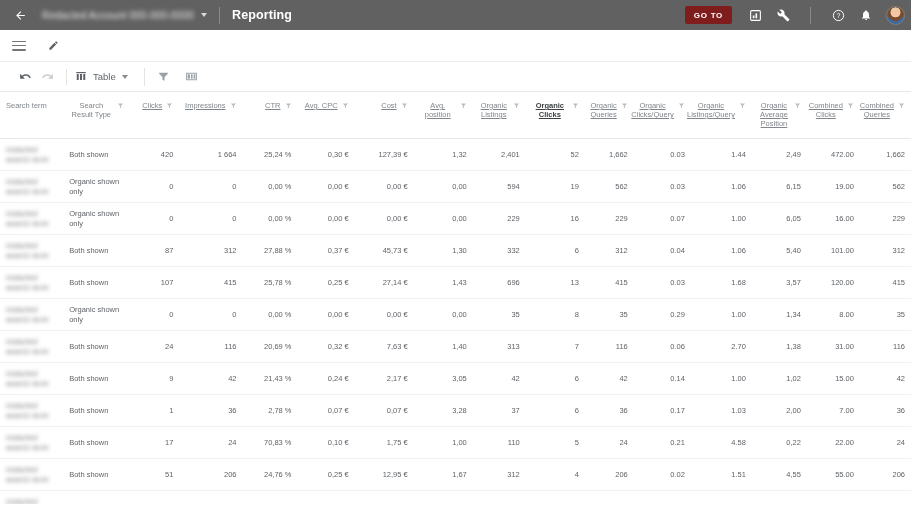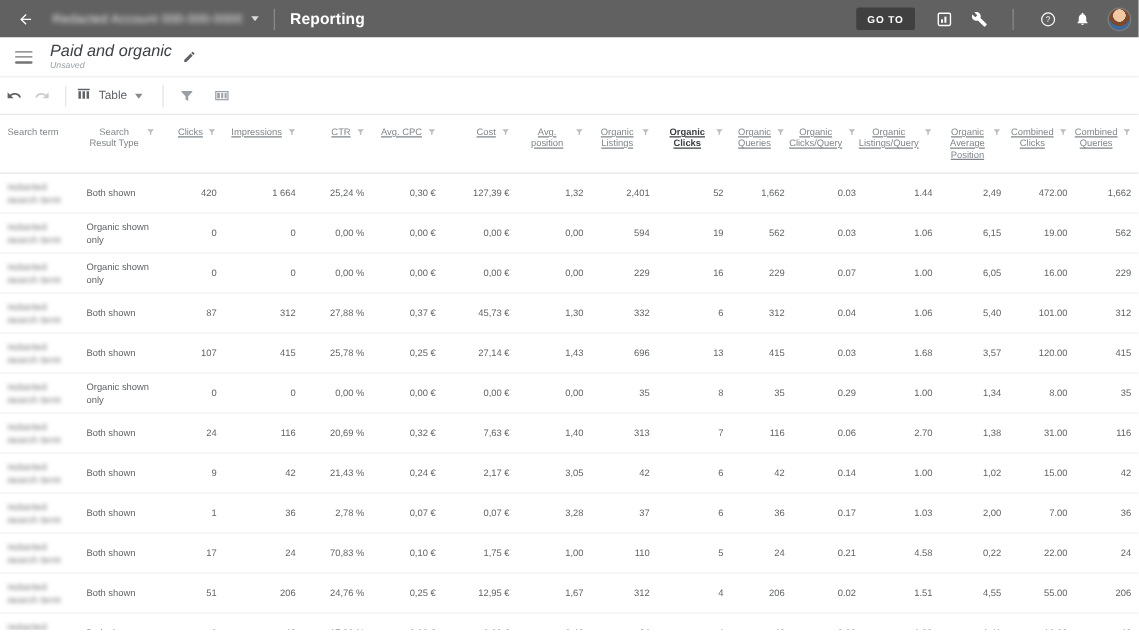--- a/index.html
+++ b/index.html
@@ -55,21 +55,21 @@
     font-weight: bold;
     color: #ffffff;
     letter-spacing: .1px;
   }
   .topbar-right {
     margin-left: auto;
     display: flex; align-items: center;
     gap: 2px;
   }
   .goto-btn {
-    background: #404040;
+    background: #7f1d1d;
     color: #fff;
     font-size: 8px;
     font-weight: bold;
     letter-spacing: .7px;
     padding: 5px 9px 4px;
     border-radius: 2px;
     margin-right: 8px;
     cursor: pointer;
   }
   .tb-icon {
@@ -131,21 +131,21 @@
   .txt-btn.primary { color: #1a73e8; }
   .rb-divider { width: 1px; height: 18px; background: #e4e4e4; margin: 0 2px; }
   .rb-icon { width: 22px; height: 22px; display:flex; align-items:center; justify-content:center; cursor:pointer; }
 
   
   .toolbar {
     height: 30px;
     background: #ffffff;
     display: flex;
     align-items: center;
-    padding: 0 10px 0 0;
+    padding: 0 10px 0 14px;
     border-bottom: 1px solid #e8e8e8;
   }
   .tool-icon { width: 22px; height: 22px; display:flex; align-items:center; justify-content:center; cursor:pointer; }
   .tool-divider { width:1px; height:16px; background:#e4e4e4; margin: 0 8px; }
   .viewtype {
     display: flex; align-items: center; gap: 6px; cursor: pointer;
   }
   .viewtype-label { font-size: 9.5px; color: #5f6368; }
   .daterange {
     display: flex; flex-direction: column; justify-content: center;
@@ -261,24 +261,20 @@
     <div class="avatar"></div>
   </div>
 </div>
 
 <div class="reportbar">
   <div class="hamburger">
     <span></span>
       <span></span>
       <span></span>
   </div>
-  <div class="title-wrap">
-    <div class="report-title">Paid and organic</div>
-    <div class="report-sub">Unsaved</div>
-  </div>
   <div class="pencil-icon">
     <svg width="11" height="11" viewBox="0 0 24 24">
         <path fill="#5f6368" d="M3 17.25V21h3.75L17.81 9.94l-3.75-3.75L3 17.25zM20.71 7.04a1 1 0 000-1.41l-2.34-2.34a1 1 0 00-1.41 0l-1.83 1.83 3.75 3.75 1.83-1.83z"></path>
       </svg>
   </div>
 
 </div>
 
 <div class="toolbar">
   <div class="tool-icon">

